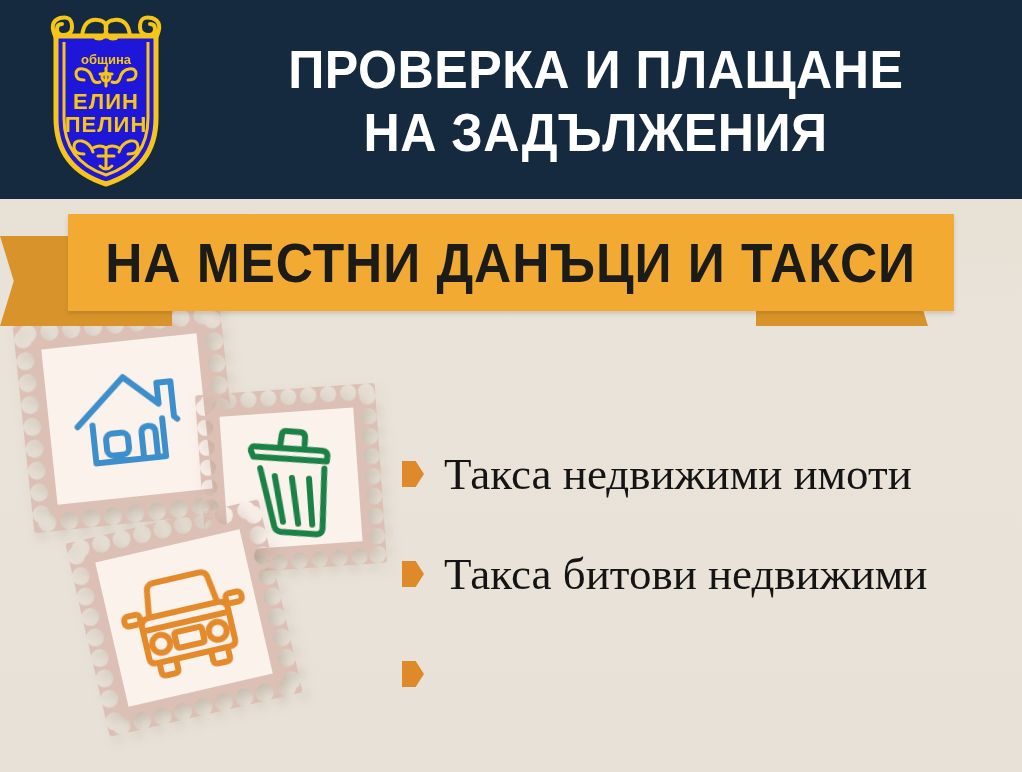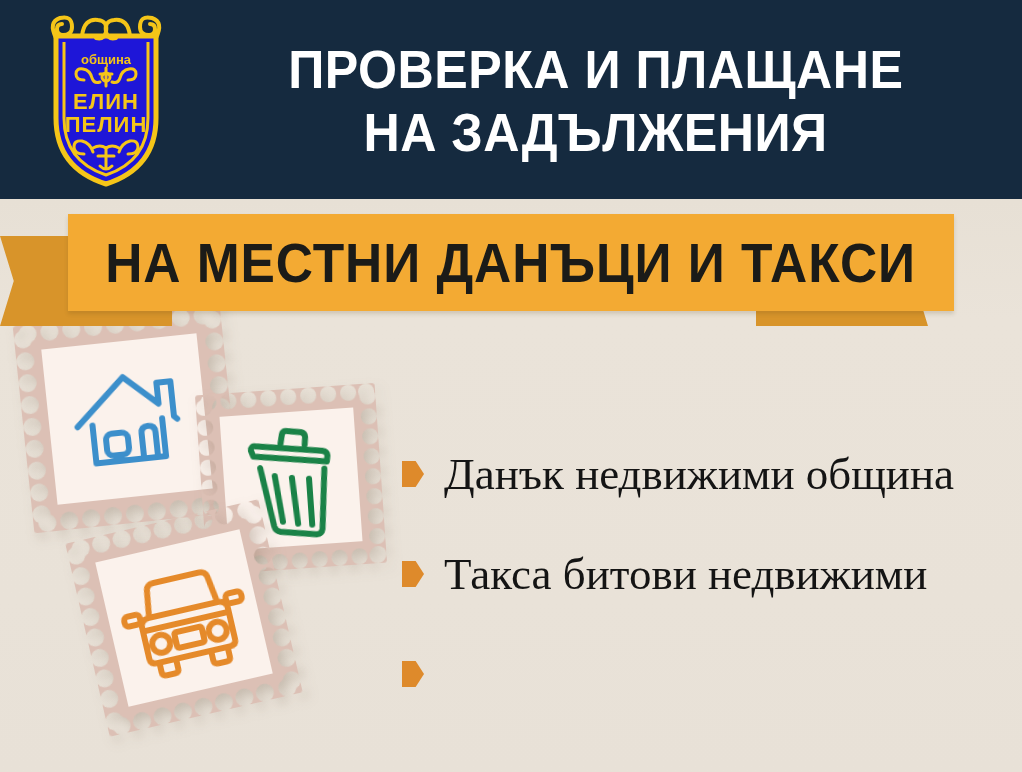--- a/index.html
+++ b/index.html
@@ -399,21 +399,21 @@
           <path d="M66 138 L66 148 Q66 152 71 152 L79 152 Q83 152 83 148 L83 138"></path>
           <path d="M119 138 L119 148 Q119 152 124 152 L132 152 Q136 152 136 148 L136 138"></path>
         </g>
       </svg>
     </div>
   </div>
 
   <div class="tax-list">
     <div class="tax-item">
       <span class="bullet"></span>
-      <span class="tax-label">Данък недвижими община</span>
+      <span class="tax-label">Такса недвижими имоти</span>
     </div>
     <div class="tax-item">
       <span class="bullet"></span>
       <span class="tax-label">Такса битови недвижими</span>
     </div>
     <div class="tax-item">
       <span class="bullet"></span>
     </div>
   </div>
 

